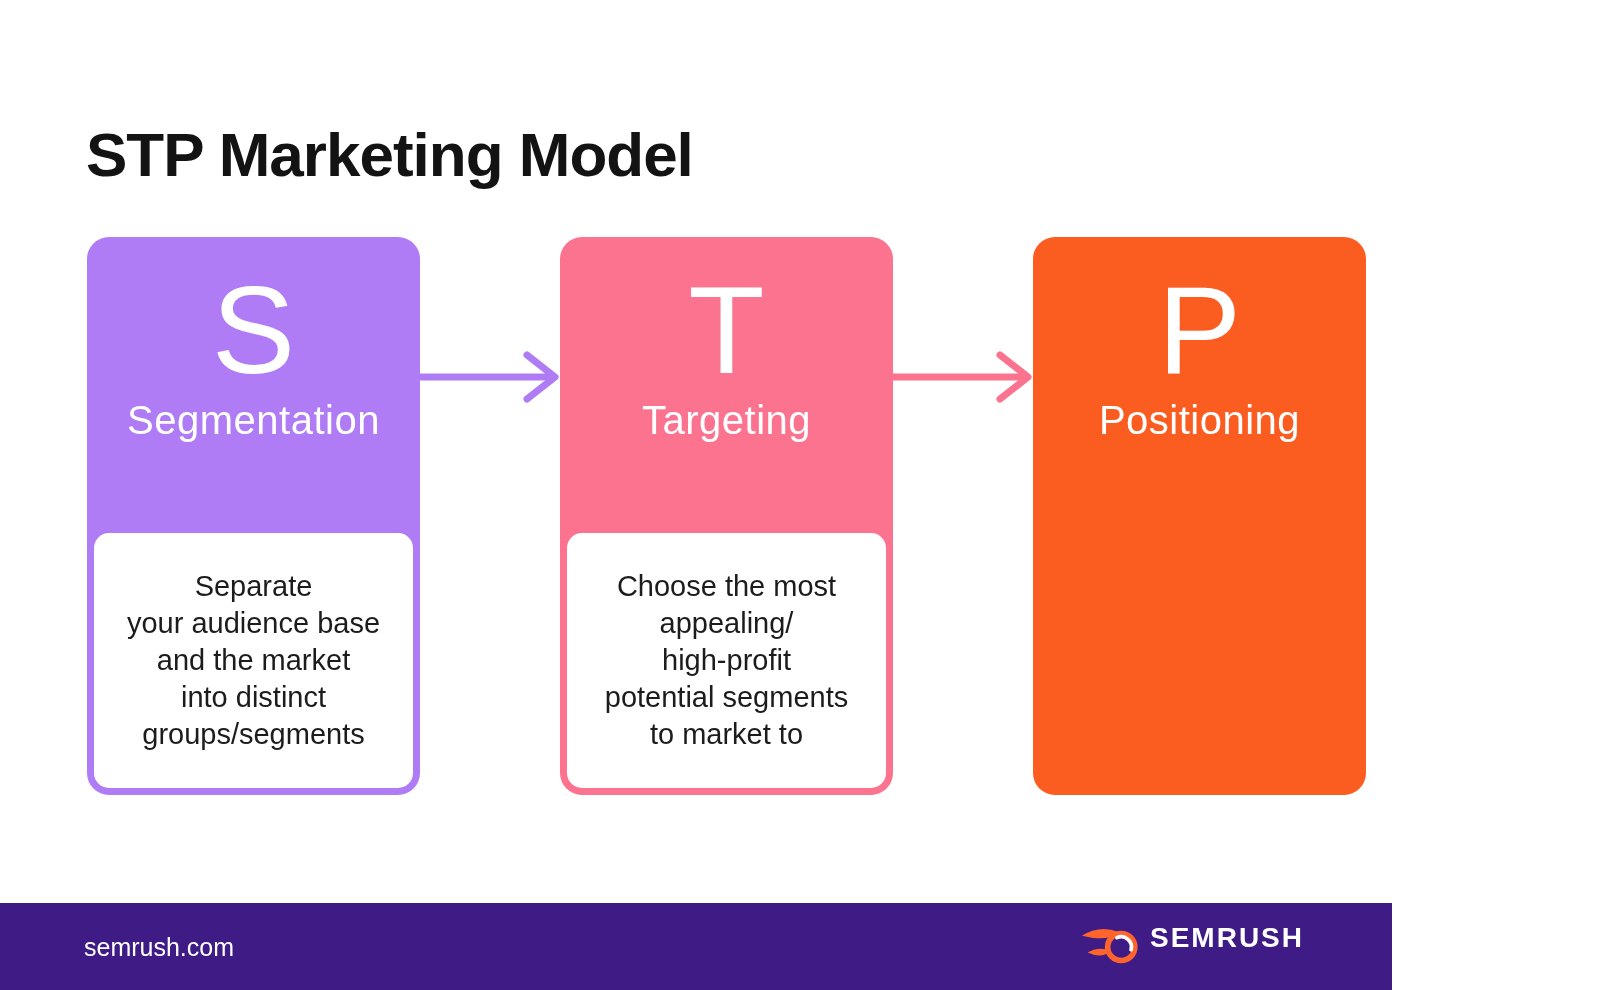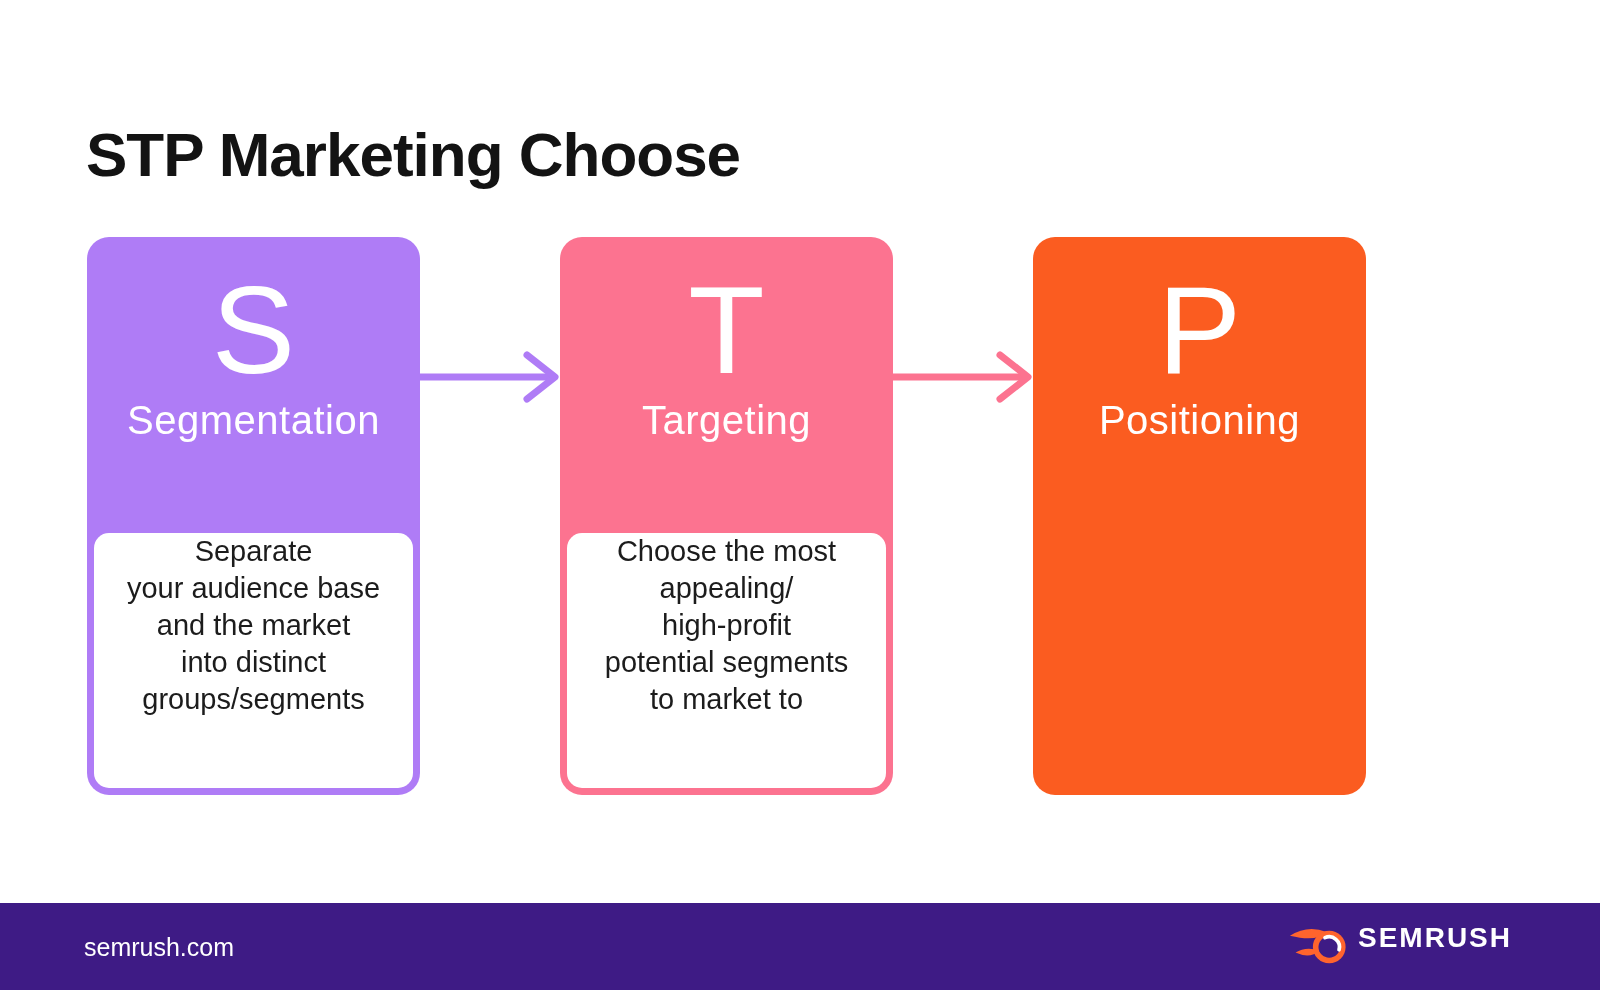--- a/index.html
+++ b/index.html
@@ -38,35 +38,35 @@
   .step-label{
     margin-top:8px;
     font-size:40px;line-height:1;font-weight:500;
     letter-spacing:0.5px;
   }
   .card-body{
     flex:1 1 auto;
     margin:0 7px 7px 7px;
     background:#ffffff;
     border-radius:15px;
-    display:flex;align-items:flex-start;justify-content:center;
+    display:flex;align-items:center;justify-content:center;
   }
   .step-description{
     margin:0;
     font-size:29px;line-height:37px;
     color:#1c1c1c;text-align:center;
     white-space:pre-line;
   }
   .flow-arrow{
     position:absolute;top:347px;width:140px;height:60px;
   }
   .arrow-1{left:419px;}
   .arrow-2{left:892px;}
   .footer-bar{
-    position:absolute;left:0;top:903px;width:1600px;height:87px;
+    position:absolute;left:0;top:903px;width:1392px;height:87px;
     background:#3e1b85;
     display:flex;align-items:center;
   }
   .website-url{
     position:absolute;left:84px;top:50%;transform:translateY(-50%);
     color:#ffffff;font-size:25px;font-weight:400;
   }
   .brand-lockup{
     position:absolute;right:88px;top:50%;transform:translateY(-50%);
     display:flex;align-items:flex-start;gap:11px;
@@ -74,21 +74,21 @@
   .brand-wordmark{
     color:#ffffff;font-size:28px;font-weight:700;letter-spacing:2px;
     line-height:1;
   }
 </style>
 </head>
 <body>
 
 <div class="canvas">
 
-  <h1 class="page-title">STP Marketing Choose</h1>
+  <h1 class="page-title">STP Marketing Model</h1>
 
   <div class="step-card card-1" style="background-color: rgb(175, 124, 246);">
     <div class="card-top">
       <div class="step-letter">S</div>
       <div class="step-label">Segmentation</div>
     </div>
     <div class="card-body">
       <p class="step-description">Separate
 your audience base
 and the market

